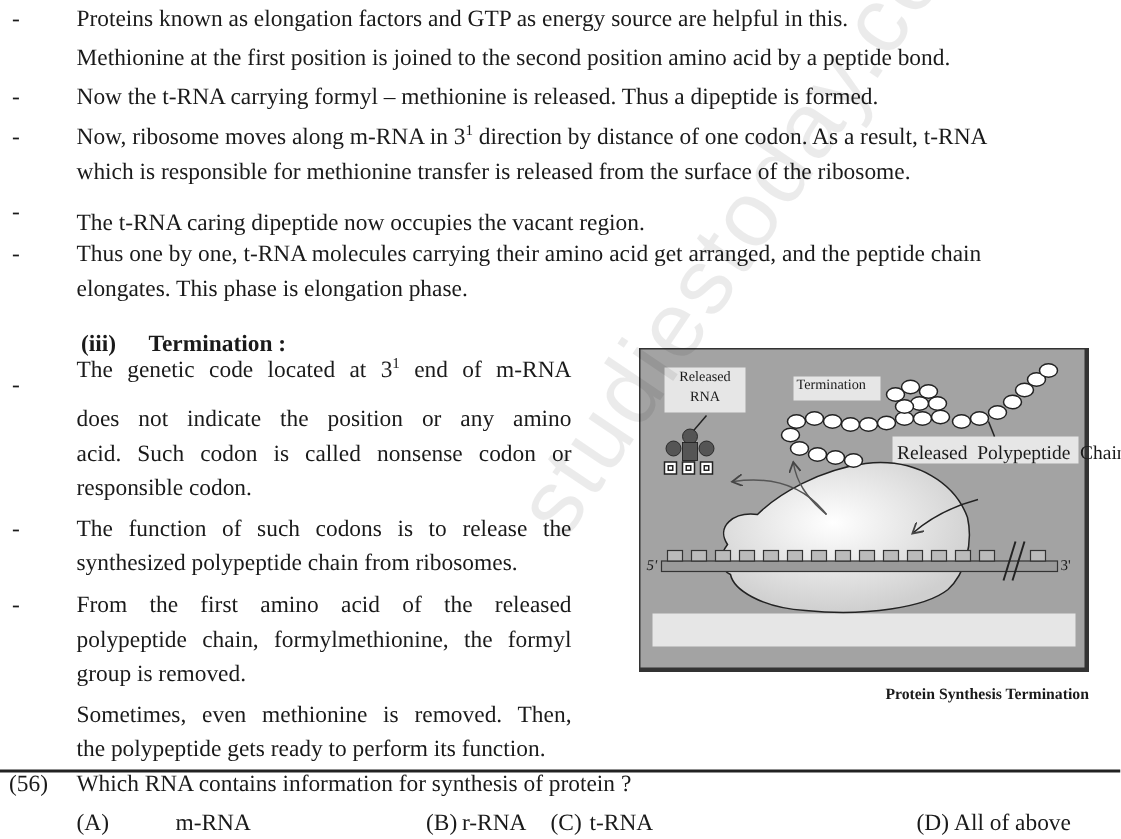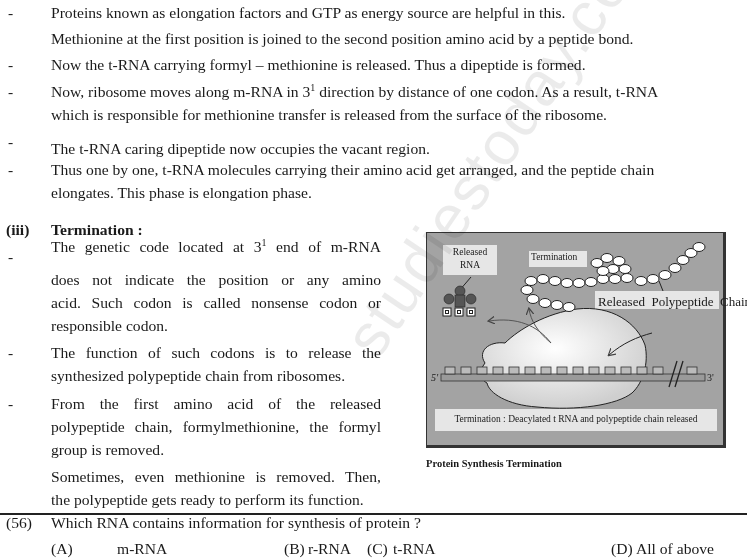--- a/index.html
+++ b/index.html
@@ -7,30 +7,30 @@
       width: 747px; height: 559px; position: relative; overflow: hidden;
       font-family: "Liberation Serif", serif; color: #1a1a1a;
     }
     .line {
       position: absolute; font-size: 15.6px; line-height: 20px; white-space: nowrap;
     }
     .dash { position: absolute; left: 8px; font-size: 15.6px; line-height: 20px; }
     .txt { position: absolute; left: 51px; font-size: 15.6px; line-height: 20px; white-space: nowrap; }
     .jfull { text-align: justify; text-align-last: justify; white-space: normal; }
     sup { font-size: 10px; line-height: 0; vertical-align: 6px; }
-    .heading { font-weight: bold; }
+    .heading { font-weight: bold; margin-left: 48px; }
     .divider { position: absolute; left: 0; top: 513px; width: 747px; height: 1.5px; background: #222; }
     .diagram {
       position: absolute; left: 426px; top: 232px; width: 296px; height: 212px;
       border: 1px solid #333; border-right: 3px solid #333; border-bottom: 3px solid #333;
       background: #a3a3a3;
     }
     .diagram svg { position: absolute; left: 0; top: 0; }
     .caption {
-      position: absolute; left: 426px; top: 458px; width: 300px; text-align: left;
+      position: absolute; left: 426px; top: 458px; width: 300px; text-align: right;
       font-weight: bold; font-size: 10.5px; font-family: "Liberation Serif", serif;
     }
     .watermark {
       position: absolute; left: 330px; top: 330px; font-family: "Liberation Sans", sans-serif;
       font-size: 62px; color: rgba(0,0,0,0.08); transform: rotate(-56deg);
       transform-origin: left top; white-space: nowrap; pointer-events: none; letter-spacing: 2px;
     }
   </style>
 </head>
 <body>
@@ -170,21 +170,20 @@
 
     <path d="M124,110 C110,92 90,84 62,88" fill="none" stroke="#555" stroke-width="1" marker-end="url(#arr)"></path>
     <path d="M124,110 C110,98 104,88 102,76" fill="none" stroke="#555" stroke-width="1" marker-end="url(#arr)"></path>
     <path d="M225,100 C210,104 196,110 182,122" fill="none" stroke="#222" stroke-width="1" marker-end="url(#arr)"></path>
   </svg>
   <span style="position:absolute; left:16px; top:13px; width:54px; text-align:center; font-size:9.5px; line-height:13px;"><span>Released</span><br><span>RNA</span></span>
   <span style="position:absolute; left:104px; top:19px; font-size:9.5px;">Termination</span>
   <span style="position:absolute; left:171px; top:61px; font-size:13px; white-space:pre;">Released  Polypeptide  Chain</span>
   <span style="position:absolute; left:4px; top:139px; font-size:10px; font-style:italic;">5'</span>
   <span style="position:absolute; left:280px; top:139px; font-size:10px;">3'</span>
-  <span style="position:absolute; left:8px; top:181px; width:282px; text-align:center; font-size:9.5px; white-space:nowrap;">Termination : Deacylated t RNA and polypeptide chain released</span>
 </div>
 <div class="caption">Protein Synthesis Termination</div>
 
 <div class="divider"></div>
 
 <div>
   <span class="line" style="left:6px; top:513px">(56)</span>
   <span class="line" style="left:51px; top:513px">Which RNA contains information for synthesis of protein ?</span>
 
   <div>

